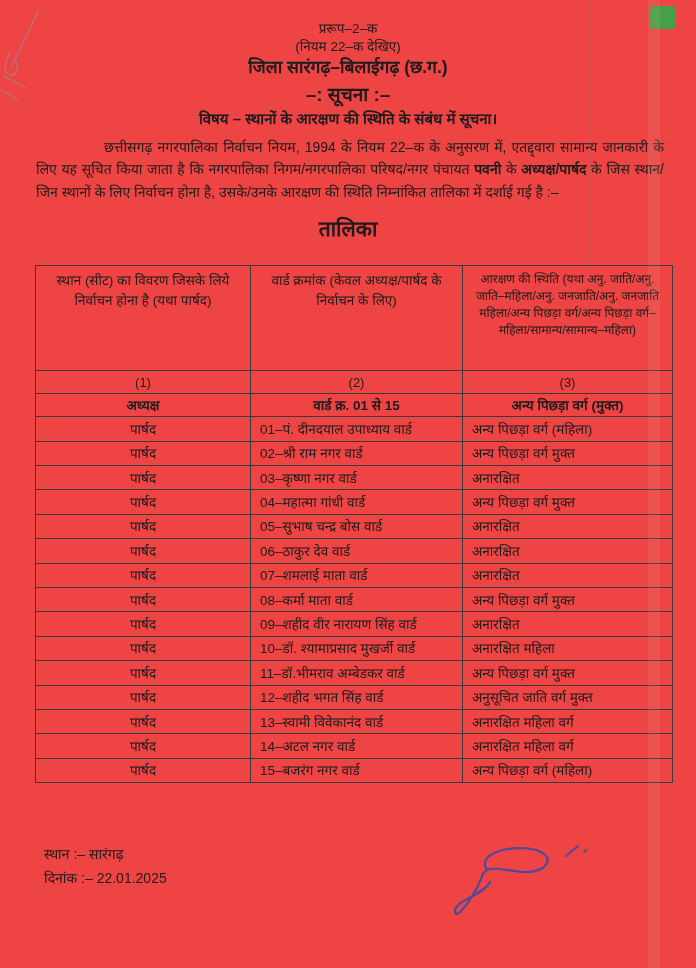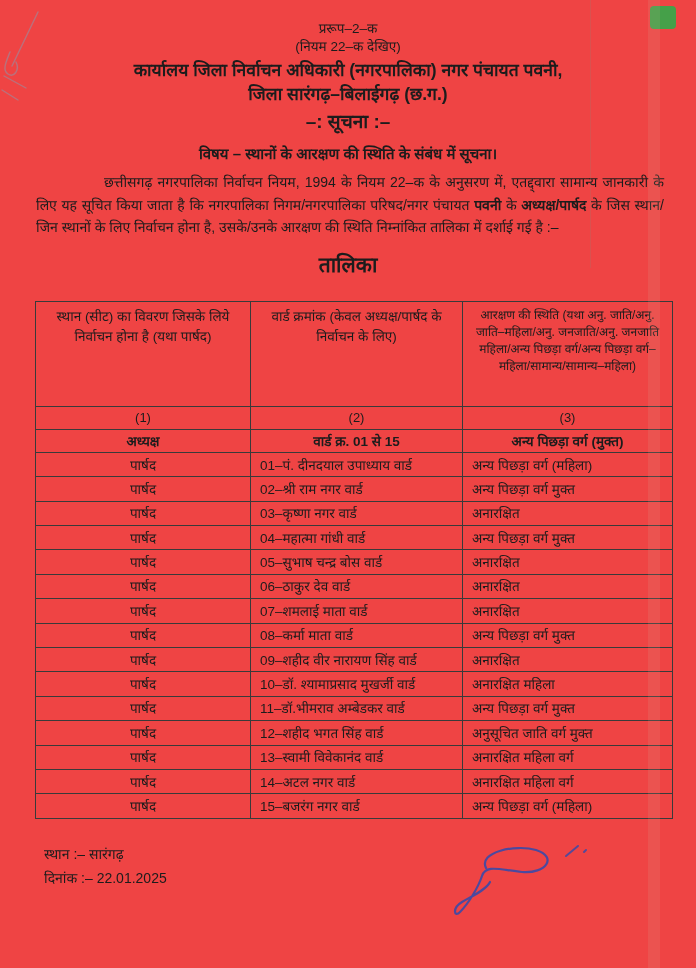--- a/index.html
+++ b/index.html
@@ -8,21 +8,21 @@
   .scan-streak{position:absolute;top:0;left:648px;width:12px;height:968px;background:rgba(214,176,158,.14);pointer-events:none;}
   .fold-line{position:absolute;top:0;left:590px;width:1px;height:268px;background:rgba(140,130,120,.22);pointer-events:none;}
   .pen-marks{position:absolute;top:4px;left:0;width:70px;height:100px;opacity:.55;}
   .green-mark{position:absolute;top:6px;left:650px;width:26px;height:23px;border-radius:4px;background:#45a049;}
   .hdr{padding-top:20px;text-align:center;line-height:1.35;}
   .form-no{font-size:13.5px;}
   .rule-ref{font-size:13.5px;}
   .office1{font-size:17.5px;font-weight:bold;margin-top:3px;}
   .office2{font-size:17.5px;font-weight:bold;}
   .notice{font-size:19px;font-weight:bold;margin-top:2px;}
-  .subject{font-size:15px;font-weight:bold;text-align:center;margin-top:9px;}
+  .subject{font-size:15px;font-weight:bold;text-align:center;}
   .para{margin:8px 32px 0 36px;font-size:14px;line-height:22.5px;text-align:justify;text-indent:68px;}
   .para b{font-weight:bold;}
   .tbl-title{text-align:center;font-size:21px;font-weight:bold;margin-top:11px;}
   table.res{border-collapse:collapse;margin-left:35px;margin-top:23px;width:637px;table-layout:fixed;}
   table.res td{border:1px solid #3a3a3a;padding:1px 6px;vertical-align:middle;}
   table.res .hcell{height:98px;text-align:center;vertical-align:top;padding-top:5px;font-size:13.5px;line-height:1.5;}
   table.res .hcell.small{font-size:12px;line-height:1.42;}
   .numrow td{height:20px;text-align:center;font-size:13px;}
   .chair td{height:20px;text-align:center;font-weight:bold;font-size:13.5px;}
   .drow td{height:21.4px;font-size:13.5px;}
@@ -43,21 +43,20 @@
     <path d="M38 8 L12 62 M10 48 C6 58 2 66 8 70 C14 74 20 66 16 58 M4 72 L26 84 M2 86 L18 96" fill="none" stroke="#8d96ab" stroke-width="1.4" stroke-linecap="round"></path>
   </svg>
 
   <div class="green-mark"></div>
   <div class="fold-line"></div>
   <div class="scan-streak"></div>
 
   <div class="hdr">
     <div class="form-no">प्ररूप–2–क</div>
     <div class="rule-ref">(नियम 22–क देखिए)</div>
-    <div class="office1">कार्यालय जिला निर्वाचन अधिकारी (नगरपालिका) नगर पंचायत पवनी,</div>
     <div class="office2">जिला सारंगढ़–बिलाईगढ़ (छ.ग.)</div>
     <div class="notice">–: सूचना :–</div>
   </div>
 
   <div class="subject">विषय – स्थानों के आरक्षण की स्थिति के संबंध में सूचना।</div>
 
   <div class="para"><span>छत्तीसगढ़ नगरपालिका निर्वाचन नियम, 1994 के नियम 22–क के अनुसरण में, एतद्द्वारा सामान्य जानकारी के लिए यह सूचित किया जाता है कि नगरपालिका निगम/नगरपालिका परिषद/नगर पंचायत </span><b>पवनी</b><span> के </span><b>अध्यक्ष/पार्षद</b><span> के जिस स्थान/जिन स्थानों के लिए निर्वाचन होना है, उसके/उनके आरक्षण की स्थिति निम्नांकित तालिका में दर्शाई गई है :–</span></div>
 
   <div class="tbl-title">तालिका</div>
 

